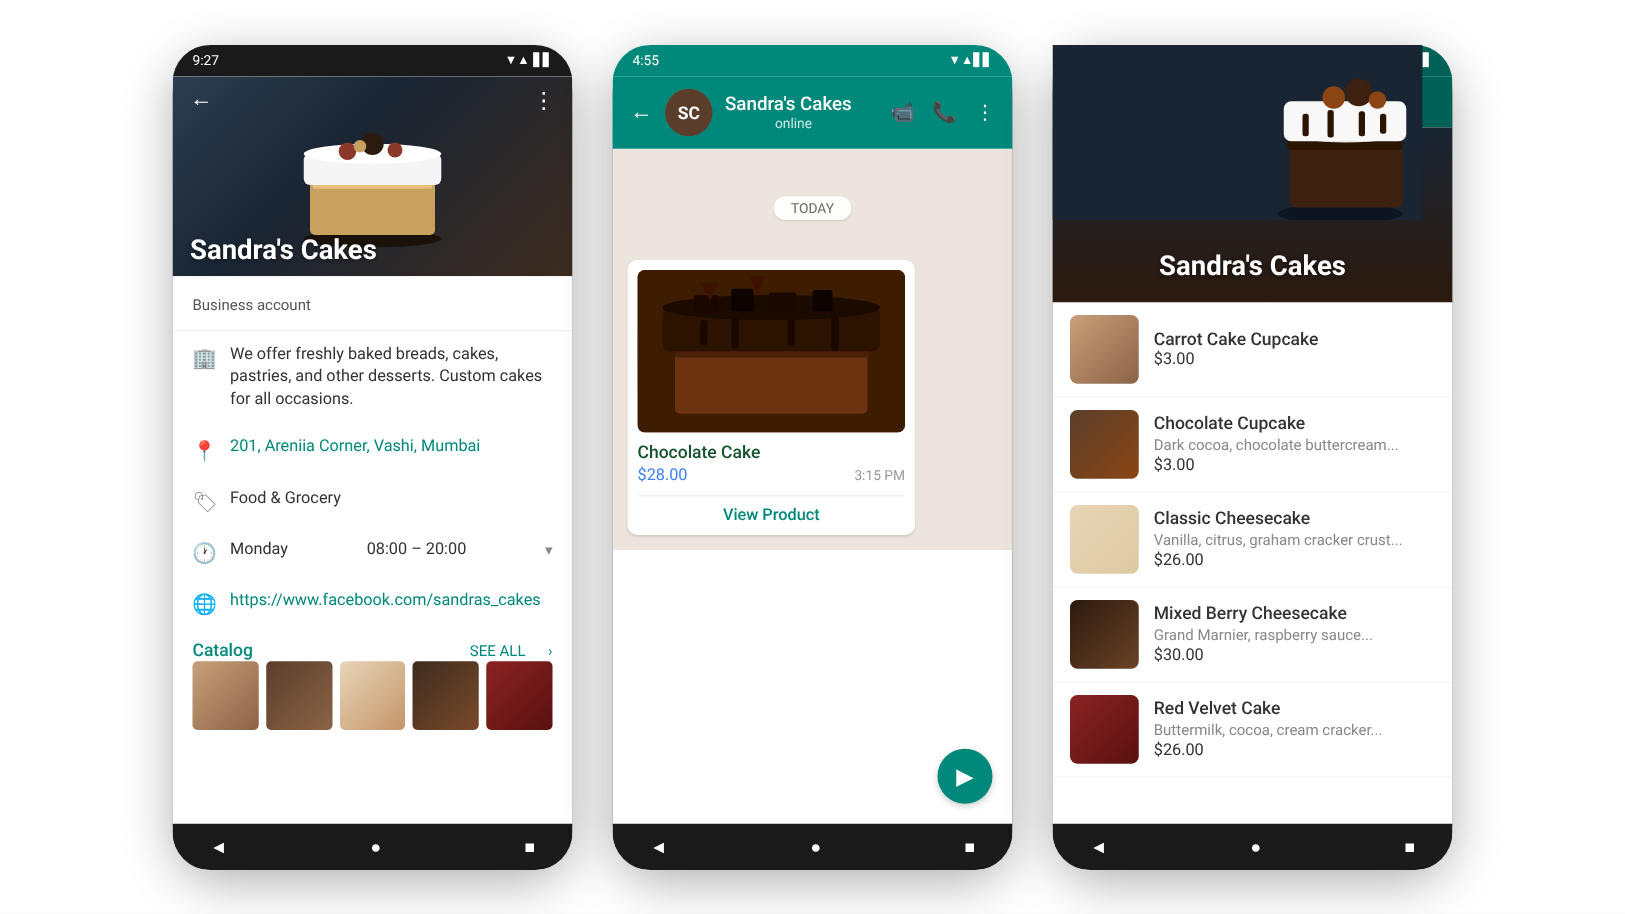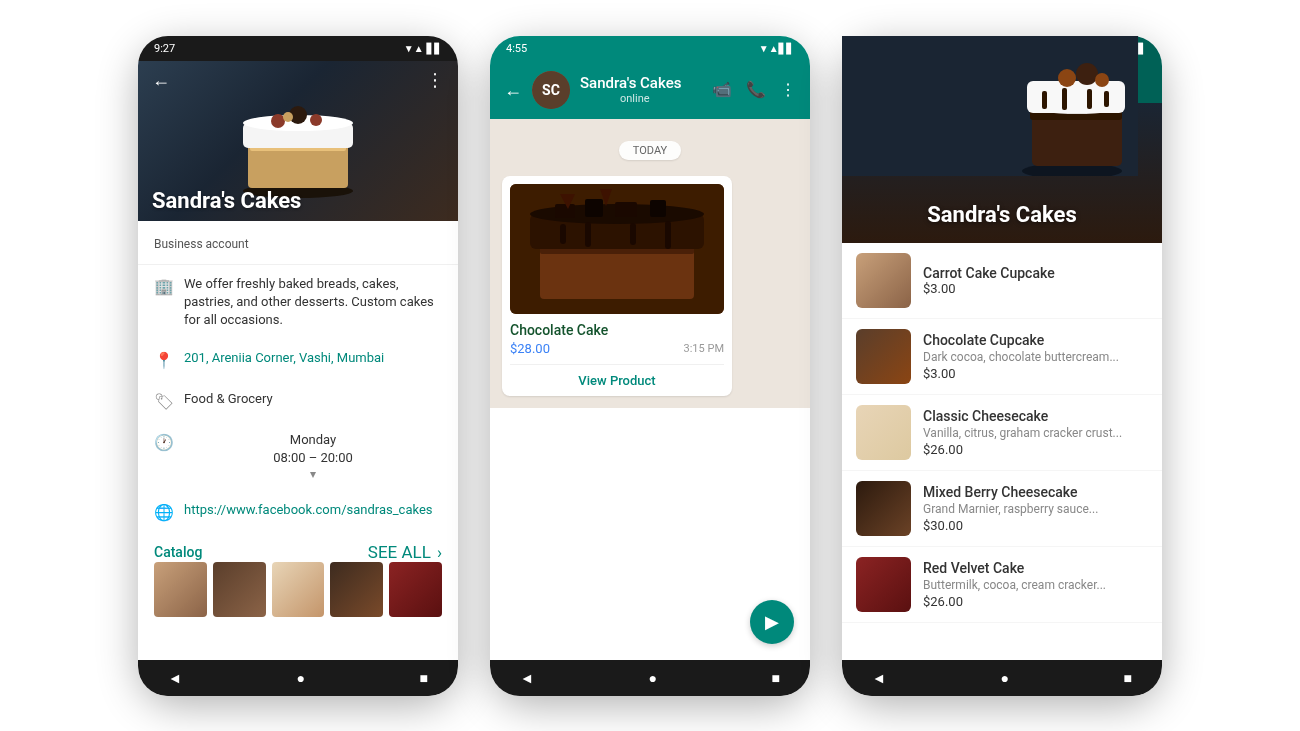--- a/index.html
+++ b/index.html
@@ -148,35 +148,34 @@
       line-height: 1.4;
     }
 
     .info-text.teal { color: #00897B; }
 
     .hours-row {
       display: flex;
       justify-content: space-between;
       align-items: center;
       width: 100%;
-      flex-direction: column;
     }
 
     .catalog-section {
       padding: 10px 16px;
     }
 
     .catalog-header {
       display: flex;
       justify-content: space-between;
       align-items: center;
     }
 
     .catalog-title { color: #00897B; font-size: 14px; font-weight: 500; }
-    .see-all { color: #00897B; font-size: 17px; display: flex; align-items: center; gap: 6px; }
+    .see-all { color: #00897B; font-size: 12px; display: flex; align-items: center; gap: 18px; }
 
     .catalog-thumbs {
       display: flex;
       gap: 6px;
     }
 
     .catalog-thumb {
       width: 55px;
       height: 55px;
       border-radius: 4px;
@@ -239,21 +238,21 @@
       background: #ECE5DD;
       padding: 12px;
       overflow-y: auto;
       display: flex;
       flex-direction: column;
       gap: 8px;
     }
 
     .today-badge {
       text-align: center;
-      margin: 8px 0;
+      margin: 24px 0;
     }
 
     .today-pill {
       background: rgba(255,255,255,0.9);
       color: #666;
       font-size: 11px;
       padding: 3px 14px;
       border-radius: 12px;
       display: inline-block;
       box-shadow: 0 1px 2px rgba(0,0,0,0.1);

